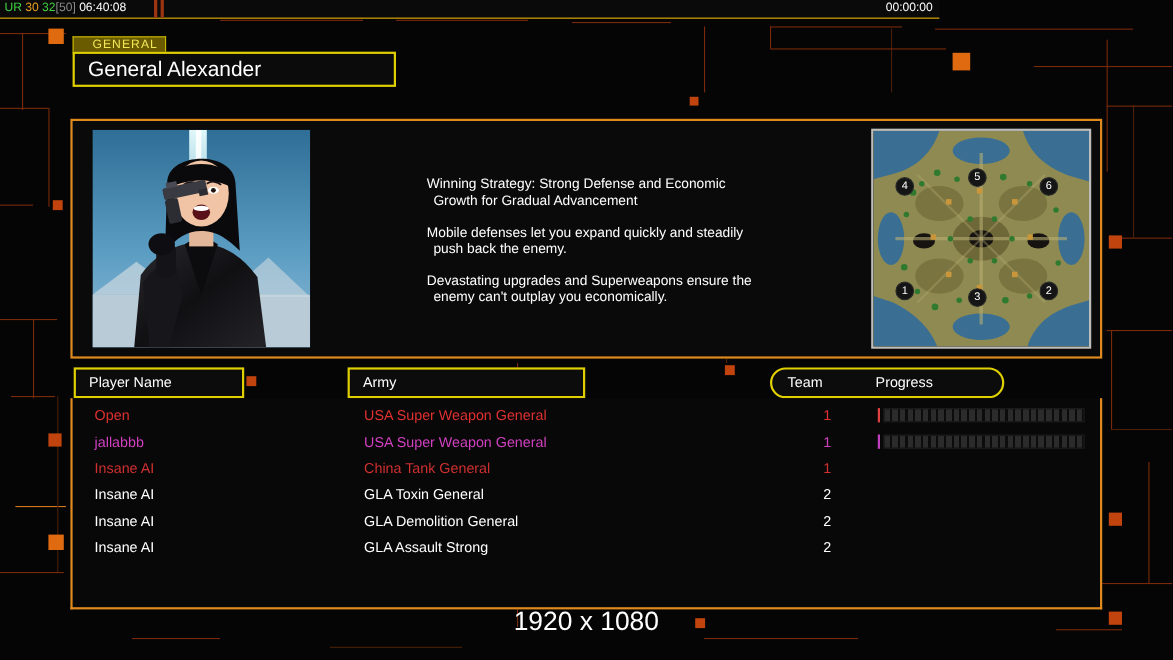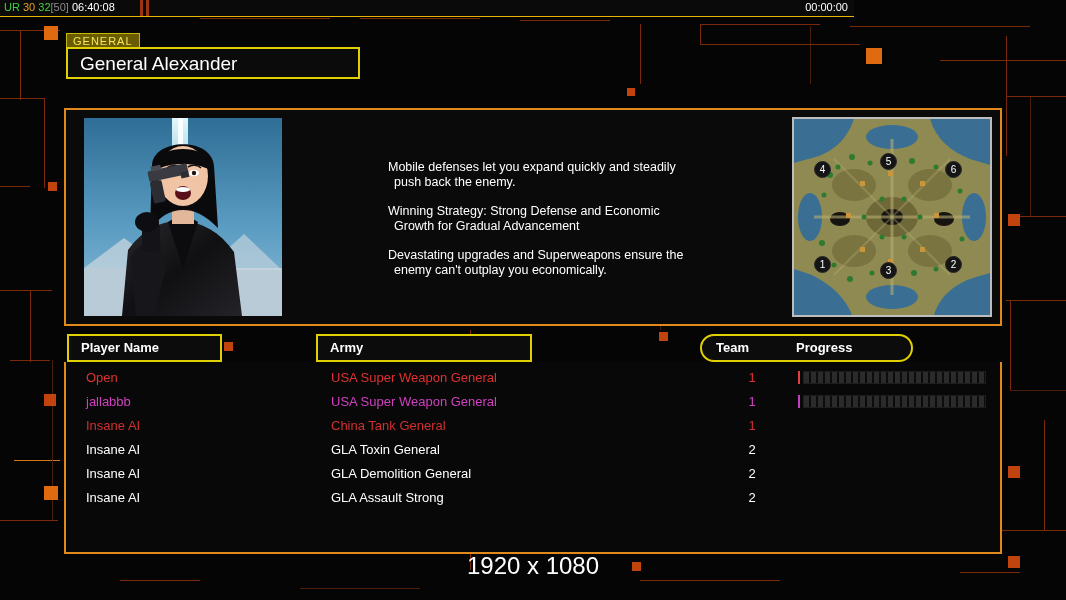--- a/index.html
+++ b/index.html
@@ -73,21 +73,21 @@
   }
 
   
   .general-tab {
     position: absolute;
     left: 66px; top: 33px;
     background: #6a5a00;
     color: #f2e85a;
     font-size: 11px;
     letter-spacing: 1px;
-    padding: 1px 6px 2px 6px;
+    padding: 1px 6px 2px 17px;
     border-top: 1px solid #c9b800;
     border-left: 1px solid #c9b800;
     border-right: 1px solid #c9b800;
   }
   .general-name-box {
     position: absolute;
     left: 66px; top: 47px;
     width: 294px;
     height: 32px;
     border: 2px solid #e0d000;
@@ -159,21 +159,21 @@
   .col-headers { position: absolute; left: 64px; top: 334px; width: 938px; height: 28px; }
   .hdr-box {
     position: absolute;
     top: 0;
     height: 28px;
     border: 2px solid #e0d000;
     background: #0c0c0c;
     box-sizing: border-box;
     color: #ffffff;
     font-size: 13px;
-    font-weight: bold;
+    font-weight: normal;
     line-height: 24px;
   }
   .hdr-name { left: 3px; width: 155px; padding-left: 12px; }
   .hdr-army { left: 252px; width: 216px; padding-left: 12px; }
   .hdr-team {
     left: 636px; width: 213px;
     display: flex; align-items: center; border-radius: 14px;
   }
   .hdr-team span { display: inline-block; }
   .hdr-team .t { padding-left: 14px; width: 62px; }
@@ -365,26 +365,26 @@
           <rect x="52" y="26" width="8" height="6" fill="#2c2c33"></rect>
           <rect x="24" y="14" width="10" height="5" fill="#4a4a54"></rect>
         </g>
 
         <ellipse cx="63" cy="104" rx="12" ry="10" fill="#0e0e12"></ellipse>
       </svg>
     </div>
 
     <div class="strategy">
       <p>
+        <span>Winning Strategy: Strong Defense and Economic</span>
+        <span class="ind">Growth for Gradual Advancement</span>
+      </p>
+      <p>
         <span>Mobile defenses let you expand quickly and steadily</span>
         <span class="ind">push back the enemy.</span>
-      </p>
-      <p>
-        <span>Winning Strategy: Strong Defense and Economic</span>
-        <span class="ind">Growth for Gradual Advancement</span>
       </p>
       <p>
         <span>Devastating upgrades and Superweapons ensure the</span>
         <span class="ind">enemy can't outplay you economically.</span>
       </p>
     </div>
 
     <div class="minimap-frame">
       <svg width="196" height="196" viewBox="0 0 196 196" xmlns="http://www.w3.org/2000/svg">
         <rect x="0" y="0" width="196" height="196" fill="#8e8a52"></rect>

